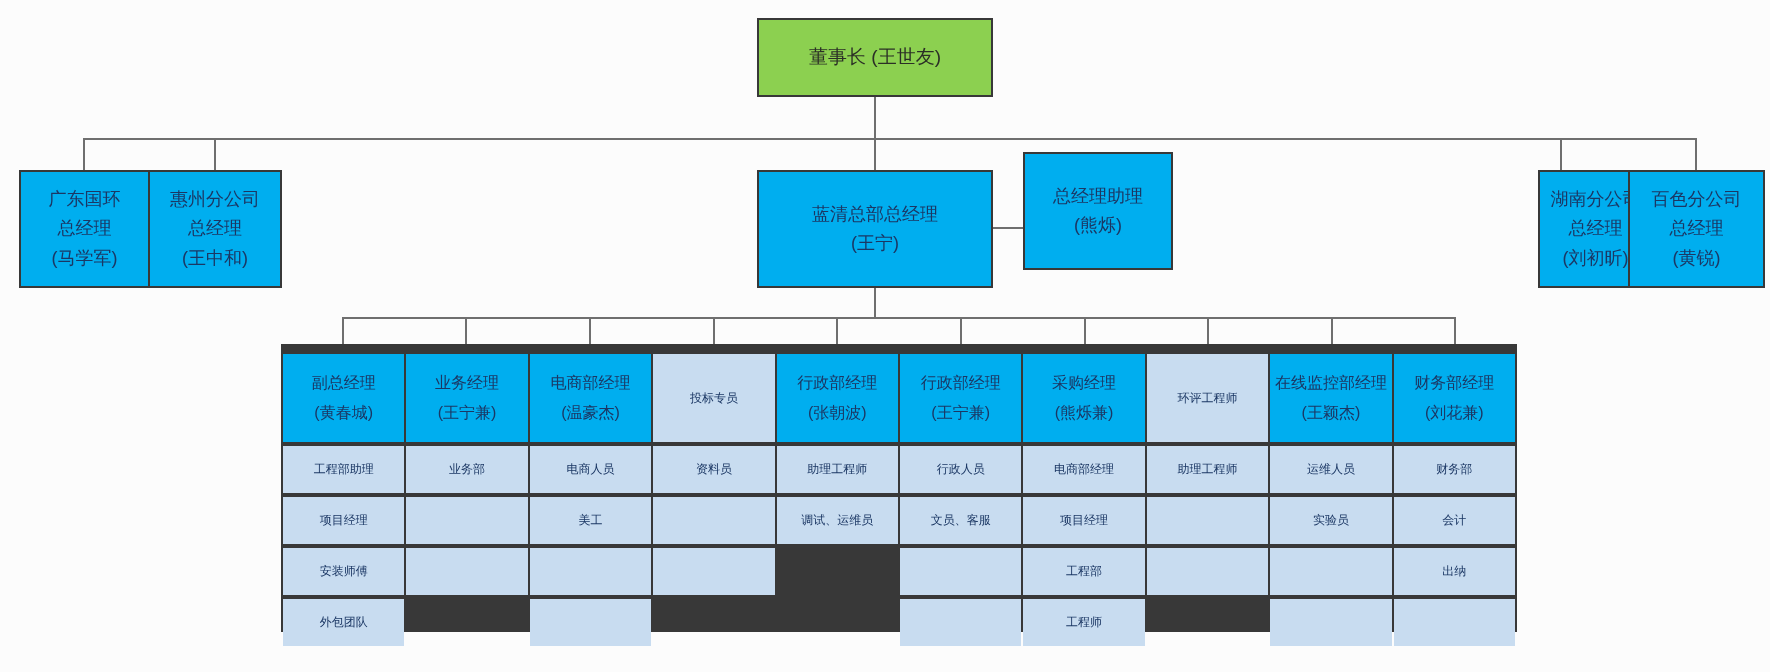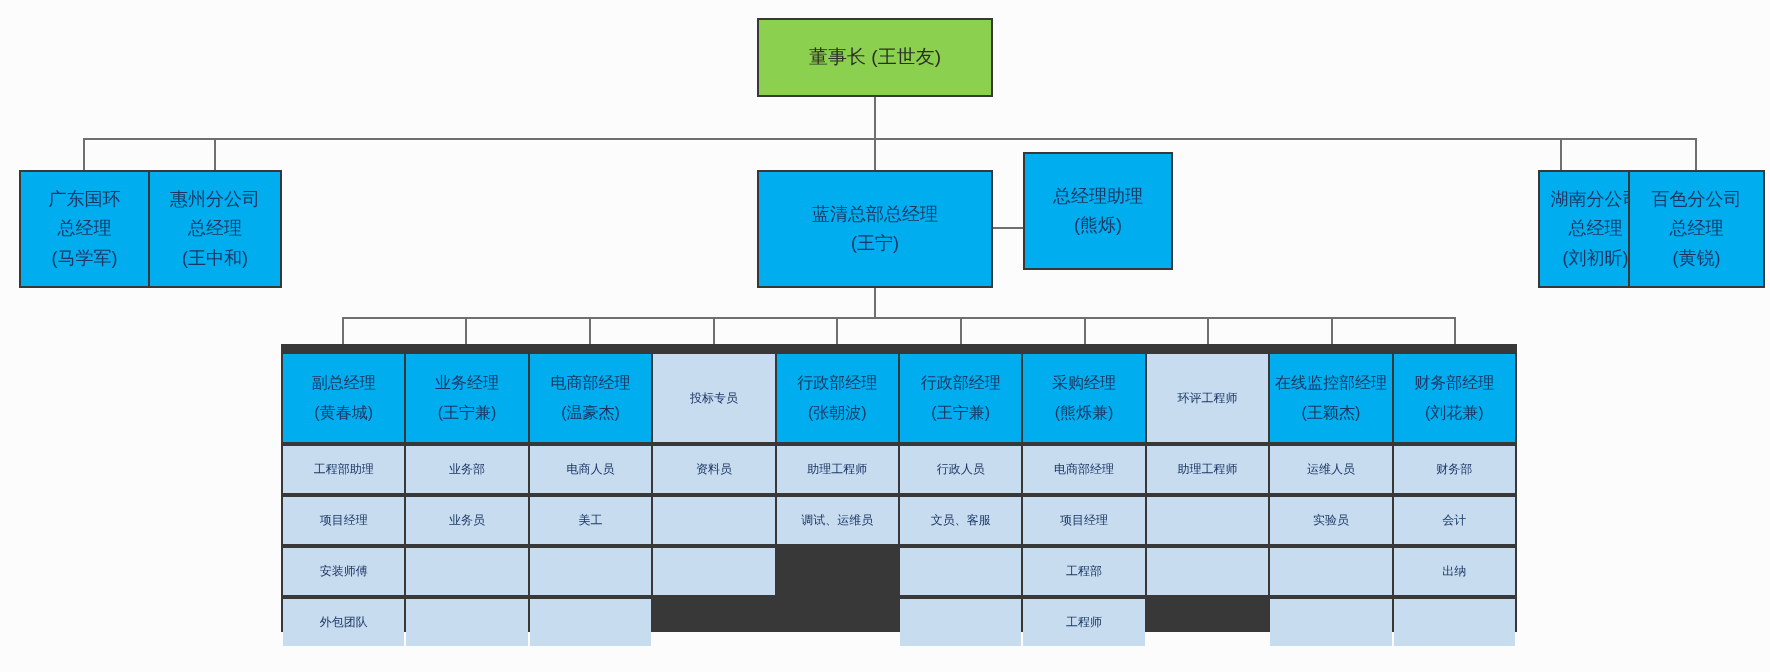--- a/index.html
+++ b/index.html
@@ -100,21 +100,20 @@
       <div class="cell">安装师傅</div>
       <div class="cell">外包团队</div>
     </div>
 
     <div class="col">
       <div class="hd">
         <span>业务经理</span>
         <span>(王宁兼)</span>
       </div>
       <div class="cell">业务部</div>
-      <div class="cell">业务员</div>
       <div class="cell"></div>
       <div class="cell"></div>
     </div>
 
     <div class="col">
       <div class="hd">
         <span>电商部经理</span>
         <span>(温豪杰)</span>
       </div>
       <div class="cell">电商人员</div>

